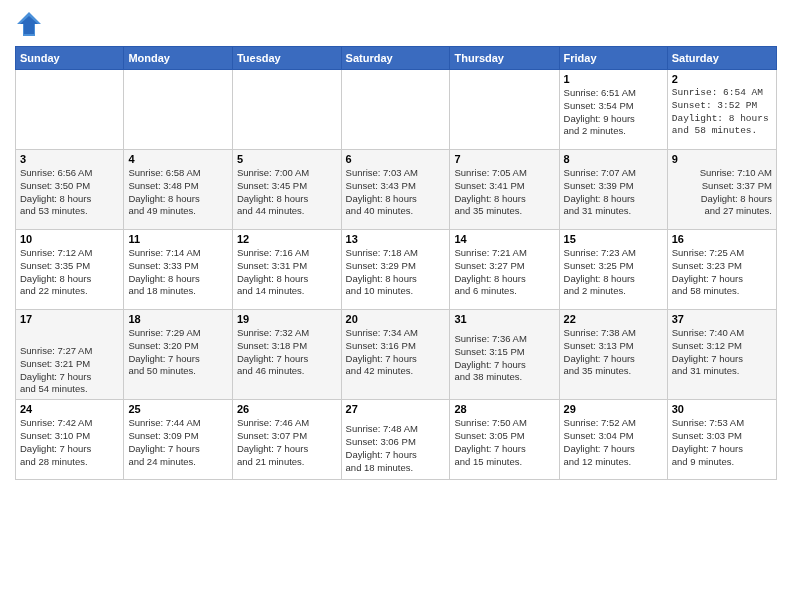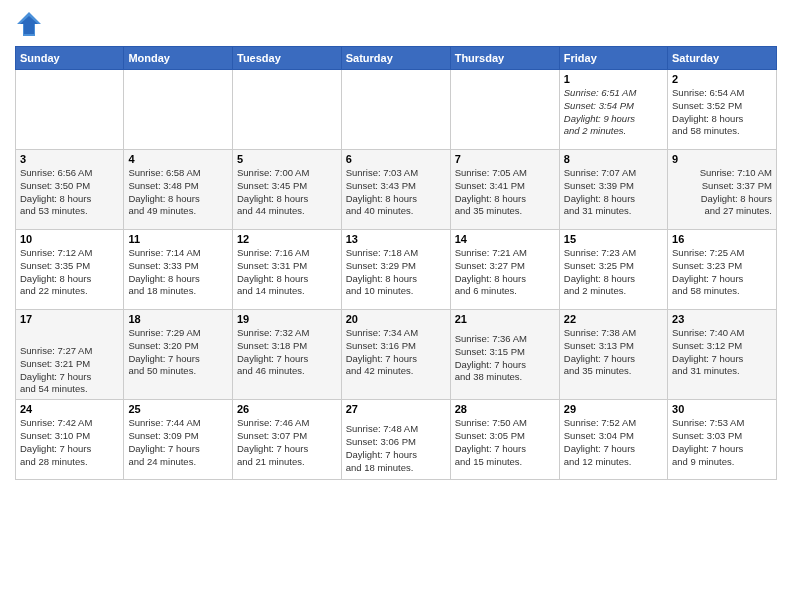--- a/index.html
+++ b/index.html
@@ -126,28 +126,28 @@
     </thead>
     <tbody id="calendar-body">
     <tr>
           <td class="empty-cell"></td>
           <td class="empty-cell"></td>
           <td class="empty-cell"></td>
           <td class="empty-cell"></td>
           <td class="empty-cell"></td>
           <td>
             <span class="day-num">1</span>
-            <div class="day-info" style="white-space: pre-line; font-style: italic;">Sunrise: 6:51 AM
+            <div class="day-info" style="white-space: pre-line;">Sunrise: 6:51 AM
 Sunset: 3:54 PM
 Daylight: 9 hours
 and 2 minutes.</div>
           </td>
           <td>
             <span class="day-num">2</span>
-            <div class="day-info" style="white-space: pre-line;">Sunrise: 6:54 AM
+            <div class="day-info" style="white-space: pre-line; font-family: Liberation Mono, monospace;">Sunrise: 6:54 AM
 Sunset: 3:52 PM
 Daylight: 8 hours
 and 58 minutes.</div>
           </td>
         </tr>
         <tr>
           <td>
             <span class="day-num">3</span>
             <div class="day-info" style="white-space: pre-line;">Sunrise: 6:56 AM
 Sunset: 3:50 PM
@@ -271,35 +271,35 @@
 and 46 minutes.</div>
           </td>
           <td>
             <span class="day-num">20</span>
             <div class="day-info" style="white-space: pre-line;">Sunrise: 7:34 AM
 Sunset: 3:16 PM
 Daylight: 7 hours
 and 42 minutes.</div>
           </td>
           <td>
-            <span class="day-num">21</span>
+            <span class="day-num">31</span>
             <div class="day-info" style="white-space: pre-line; margin-top: 8px;">Sunrise: 7:36 AM
 Sunset: 3:15 PM
 Daylight: 7 hours
 and 38 minutes.</div>
           </td>
           <td>
             <span class="day-num">22</span>
             <div class="day-info" style="white-space: pre-line;">Sunrise: 7:38 AM
 Sunset: 3:13 PM
 Daylight: 7 hours
 and 35 minutes.</div>
           </td>
           <td>
-            <span class="day-num">23</span>
+            <span class="day-num">37</span>
             <div class="day-info" style="white-space: pre-line;">Sunrise: 7:40 AM
 Sunset: 3:12 PM
 Daylight: 7 hours
 and 31 minutes.</div>
           </td>
         </tr>
         <tr>
           <td>
             <span class="day-num">24</span>
             <div class="day-info" style="white-space: pre-line;">Sunrise: 7:42 AM

